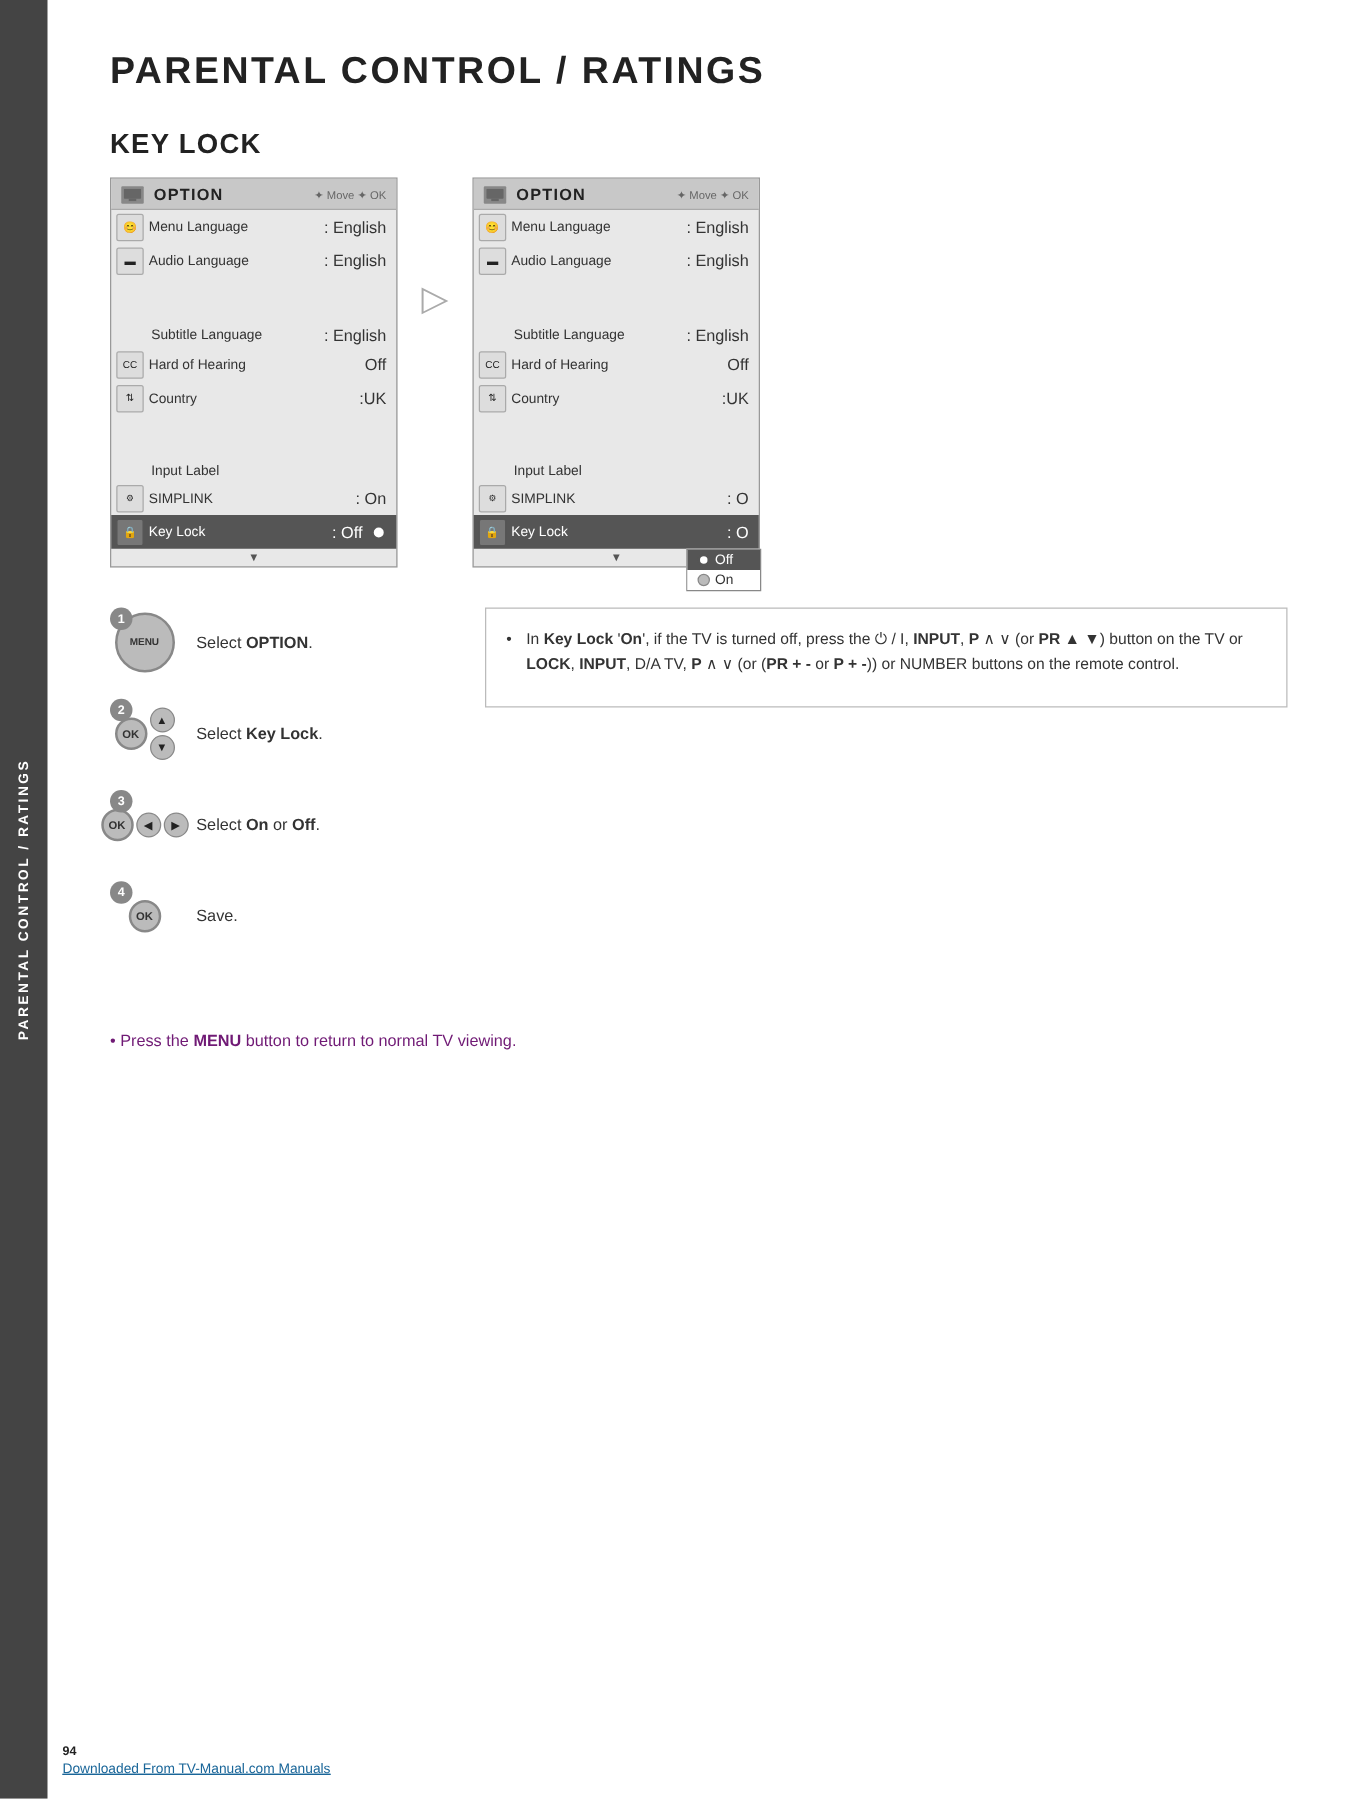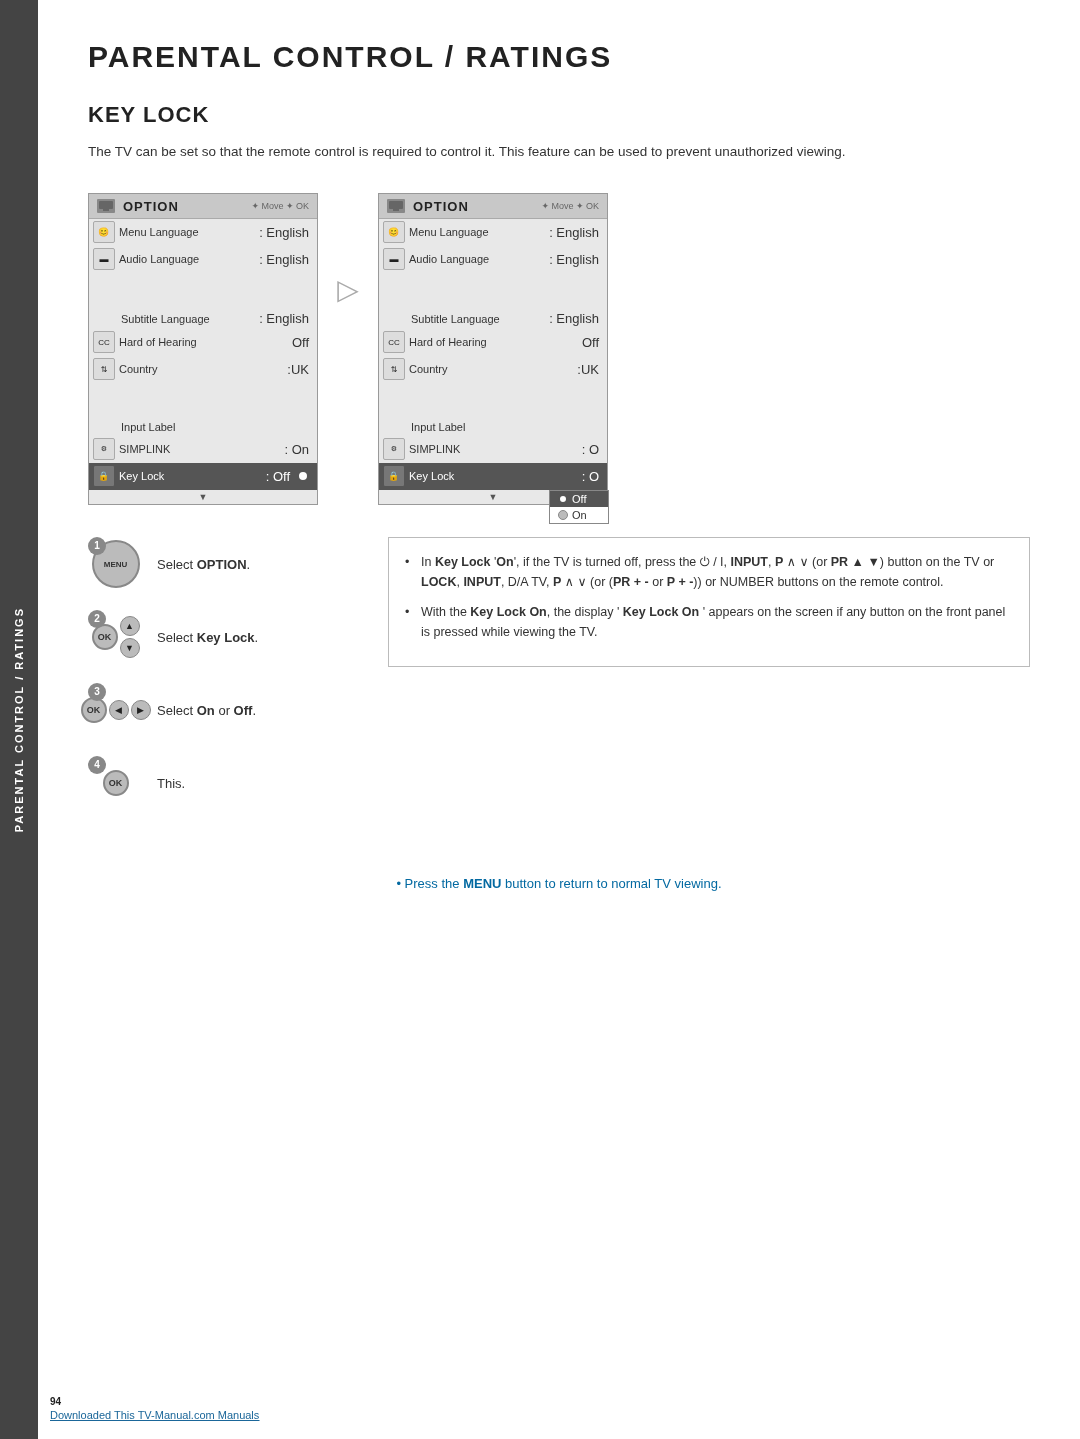--- a/index.html
+++ b/index.html
@@ -278,23 +278,22 @@
       left: 0;
     }
     .info-box strong {
       font-weight: bold;
     }
 
     
     .footer-notes {
       margin-top: 60px;
       font-size: 13px;
-      color: #0369a1;
+      color: #701a75;
       line-height: 2;
-      text-align: center;
     }
     .footer-notes .note {
       margin-bottom: 4px;
     }
     .footer-notes strong {
       font-weight: bold;
     }
 
     
     .page-footer {
@@ -333,21 +332,20 @@
 <div class="sidebar">
   <span class="sidebar-text">PARENTAL CONTROL / RATINGS</span>
 </div>
 
 <div class="main">
 
   <div class="page-title">PARENTAL CONTROL / RATINGS</div>
 
   <div class="section-title">KEY LOCK</div>
 
-  <div class="description">The TV can be set so that the remote control is required to control it. This feature can be used to prevent unauthorized viewing.</div>
 
   <div class="screenshots-row">
 
     <div class="tv-menu">
       <div class="tv-menu-header">
         <div class="tv-menu-icon">
           <svg width="14" height="10" viewBox="0 0 14 10">
               <rect x="0" y="0" width="14" height="8" rx="1" fill="#666"></rect>
               <rect x="4" y="8" width="6" height="2" fill="#666"></rect>
             </svg>
@@ -528,40 +526,37 @@
           </div>
         </div>
         <span class="step-text">Select <strong>On</strong> or <strong>Off</strong>.</span>
       </div>
 
       <div class="step-row">
         <div style="position:relative; display:flex; align-items:center; justify-content:center; width:55px; height:55px;">
           <div style="position:absolute; top:0; left:0; width:18px; height:18px; background:#888; border-radius:50%; display:flex; align-items:center; justify-content:center; font-size:10px; font-weight:bold; color:#fff; z-index:2;">4</div>
           <div style="width:26px; height:26px; border-radius:50%; background:#bbb; border:2px solid #888; display:flex; align-items:center; justify-content:center; font-size:9px; font-weight:bold; color:#333;">OK</div>
         </div>
-        <span class="step-text">This.</span>
+        <span class="step-text">Save.</span>
       </div>
 
     </div>
 
     <div class="info-box">
       <ul>
         <li>
           In <strong>Key Lock</strong> '<strong>On</strong>', if the TV is turned off, press the ⏻ / I, <strong>INPUT</strong>, <strong>P</strong> ∧ ∨  (or <strong>PR ▲ ▼</strong>) button on the TV or <strong>LOCK</strong>, <strong>INPUT</strong>, D/A TV, <strong>P</strong> ∧ ∨ (or (<strong>PR + -</strong> or <strong>P + -</strong>)) or NUMBER buttons on the remote control.
         </li>
-        <li>
-          With the <strong>Key Lock On</strong>, the display ' <strong>Key Lock On</strong> ' appears on the screen if any button on the front panel is pressed while viewing the TV.
-        </li>
       </ul>
     </div>
 
   </div>
 
   <div class="footer-notes">
     <div class="note">• Press the <strong>MENU</strong> button to return to normal TV viewing.</div>
   </div>
 
 </div>
 
 <div class="page-footer">94</div>
 <div class="page-footer-link">
-  <a href="#" style="color:#1a6699; text-decoration:underline;">Downloaded This TV-Manual.com Manuals</a>
+  <a href="#" style="color:#1a6699; text-decoration:underline;">Downloaded From TV-Manual.com Manuals</a>
 </div>
 
 </body></html>

